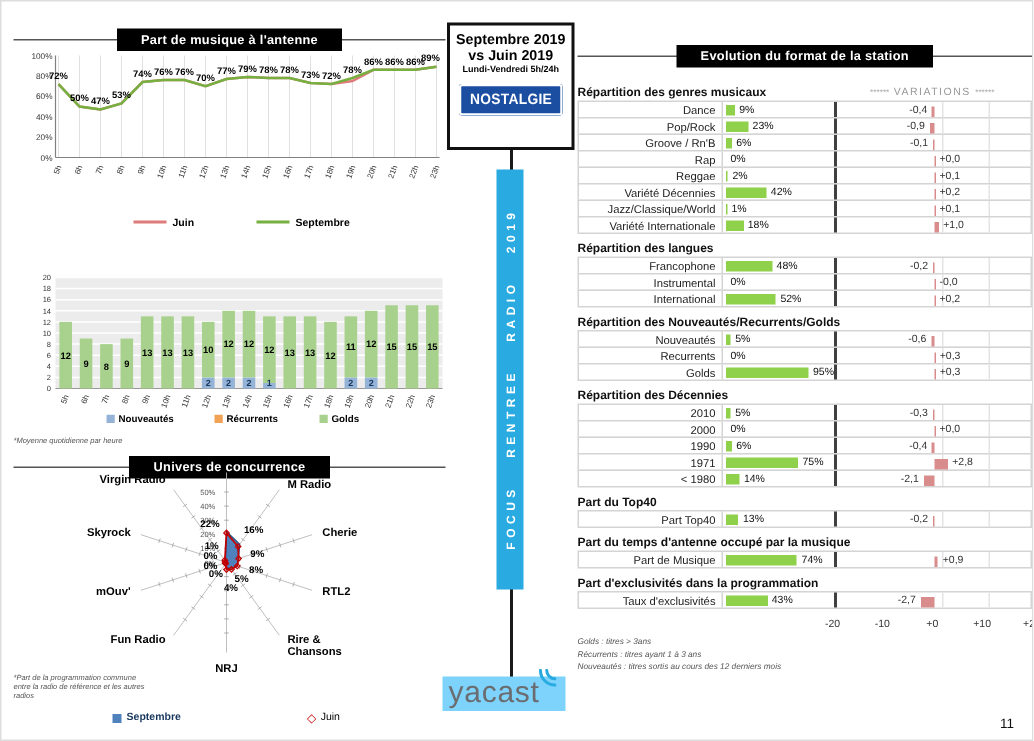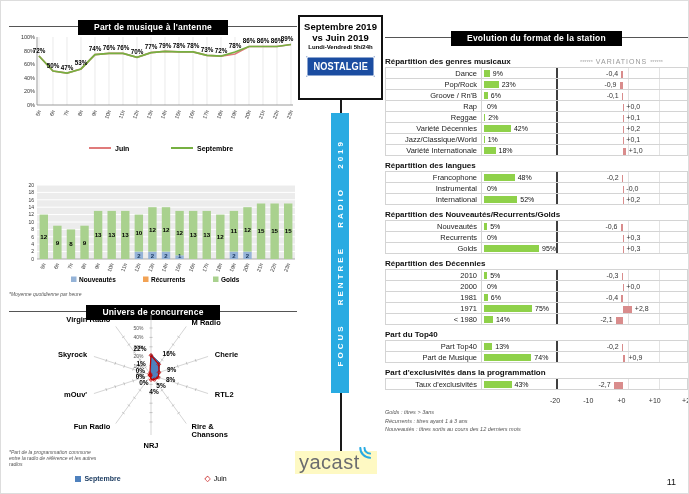--- a/index.html
+++ b/index.html
@@ -20,21 +20,21 @@
     border:2.5px solid #111; text-align:center; padding-top:4px; z-index:3; }
   .header-box .l1 { font-size:9.5px; font-weight:bold; }
   .header-box .l3 { font-size:6px; font-weight:bold; margin-top:1px; }
   .nost-logo { margin:6px auto 0; width:69px; height:21px; background:#1b4da1; border-radius:2px;
     box-shadow: inset 0 0 0 1.5px #fff, inset 0 0 0 3px #1b4da1; display:flex; align-items:center; justify-content:center; }
   .nost-logo span { color:#fff; font-weight:bold; font-size:10px; letter-spacing:.2px; transform:scaleX(.92); }
   .ribbon { position:absolute; left:330px; top:112px; width:18px; height:280px; background:#29abe2; z-index:2;
     display:flex; align-items:center; justify-content:center; }
   .ribbon span { writing-mode:vertical-rl; transform:rotate(180deg); color:#fff; font-weight:bold;
     font-size:8px; letter-spacing:3px; word-spacing:13px; white-space:nowrap; }
-  .yacast { position:absolute; left:294px; top:450px; z-index:3; background:#fef9c3; padding:0 4px;
+  .yacast { position:absolute; left:294px; top:450px; z-index:3; background:#7dd3fc; padding:0 4px;
     color:#6b6c6f; font-size:20px; letter-spacing:.5px; }
   .yacast .sig { position:relative; top:-9px; left:-2px; display:inline-block; }
 
   
   .radar-legend { position:absolute; left:8px; top:474px; width:284px; display:flex; justify-content:center; gap:84px; font-size:7px; }
   .radar-legend .item { display:flex; align-items:center; gap:3px; }
   .sq { width:6px; height:6px; background:#4f81bd; display:inline-block; }
   .diam { color:#c00000; font-weight:bold; font-size:8px; line-height:6px; }
   .leg-sep { color:#17375d; font-weight:bold; }
 
@@ -602,21 +602,21 @@
           <div class="pct">0%</div>
         </div>
         <div class="cell-var">
           <div class="gv" style="left: 54%;"></div>
           <div class="gv" style="left: 78%;"></div>
           <div class="mk" style="width: 0.8px; left: 50%;"></div>
           <div class="vl" style="left: calc(50% + 3.8px);">+0,0</div>
         </div>
       </div>
       <div class="evo-row">
-        <div class="cell-label">1981</div>
+        <div class="cell-label">1990</div>
         <div class="cell-bar">
           <div class="bar" style="width: 3.84px;"></div>
           <div class="pct">6%</div>
         </div>
         <div class="cell-var">
           <div class="gv" style="left: 54%;"></div>
           <div class="gv" style="left: 78%;"></div>
           <div class="mk" style="width: 1.33px; right: 50%;"></div>
           <div class="vl" style="right: calc(50% + 4.33px);">-0,4</div>
         </div>
@@ -656,20 +656,24 @@
         <div class="cell-bar">
           <div class="bar" style="width: 8.32px;"></div>
           <div class="pct">13%</div>
         </div>
         <div class="cell-var">
           <div class="gv" style="left: 54%;"></div>
           <div class="gv" style="left: 78%;"></div>
           <div class="mk" style="width: 0.8px; right: 50%;"></div>
           <div class="vl" style="right: calc(50% + 3.8px);">-0,2</div>
         </div>
+      </div>
+      <div class="evo-header">
+        <div class="hl">Part du temps d'antenne occupé par la musique</div>
+        <div class="hv"></div>
       </div>
       <div class="evo-row">
         <div class="cell-label">Part de Musique</div>
         <div class="cell-bar">
           <div class="bar" style="width: 47.36px;"></div>
           <div class="pct">74%</div>
         </div>
         <div class="cell-var">
           <div class="gv" style="left: 54%;"></div>
           <div class="gv" style="left: 78%;"></div>

